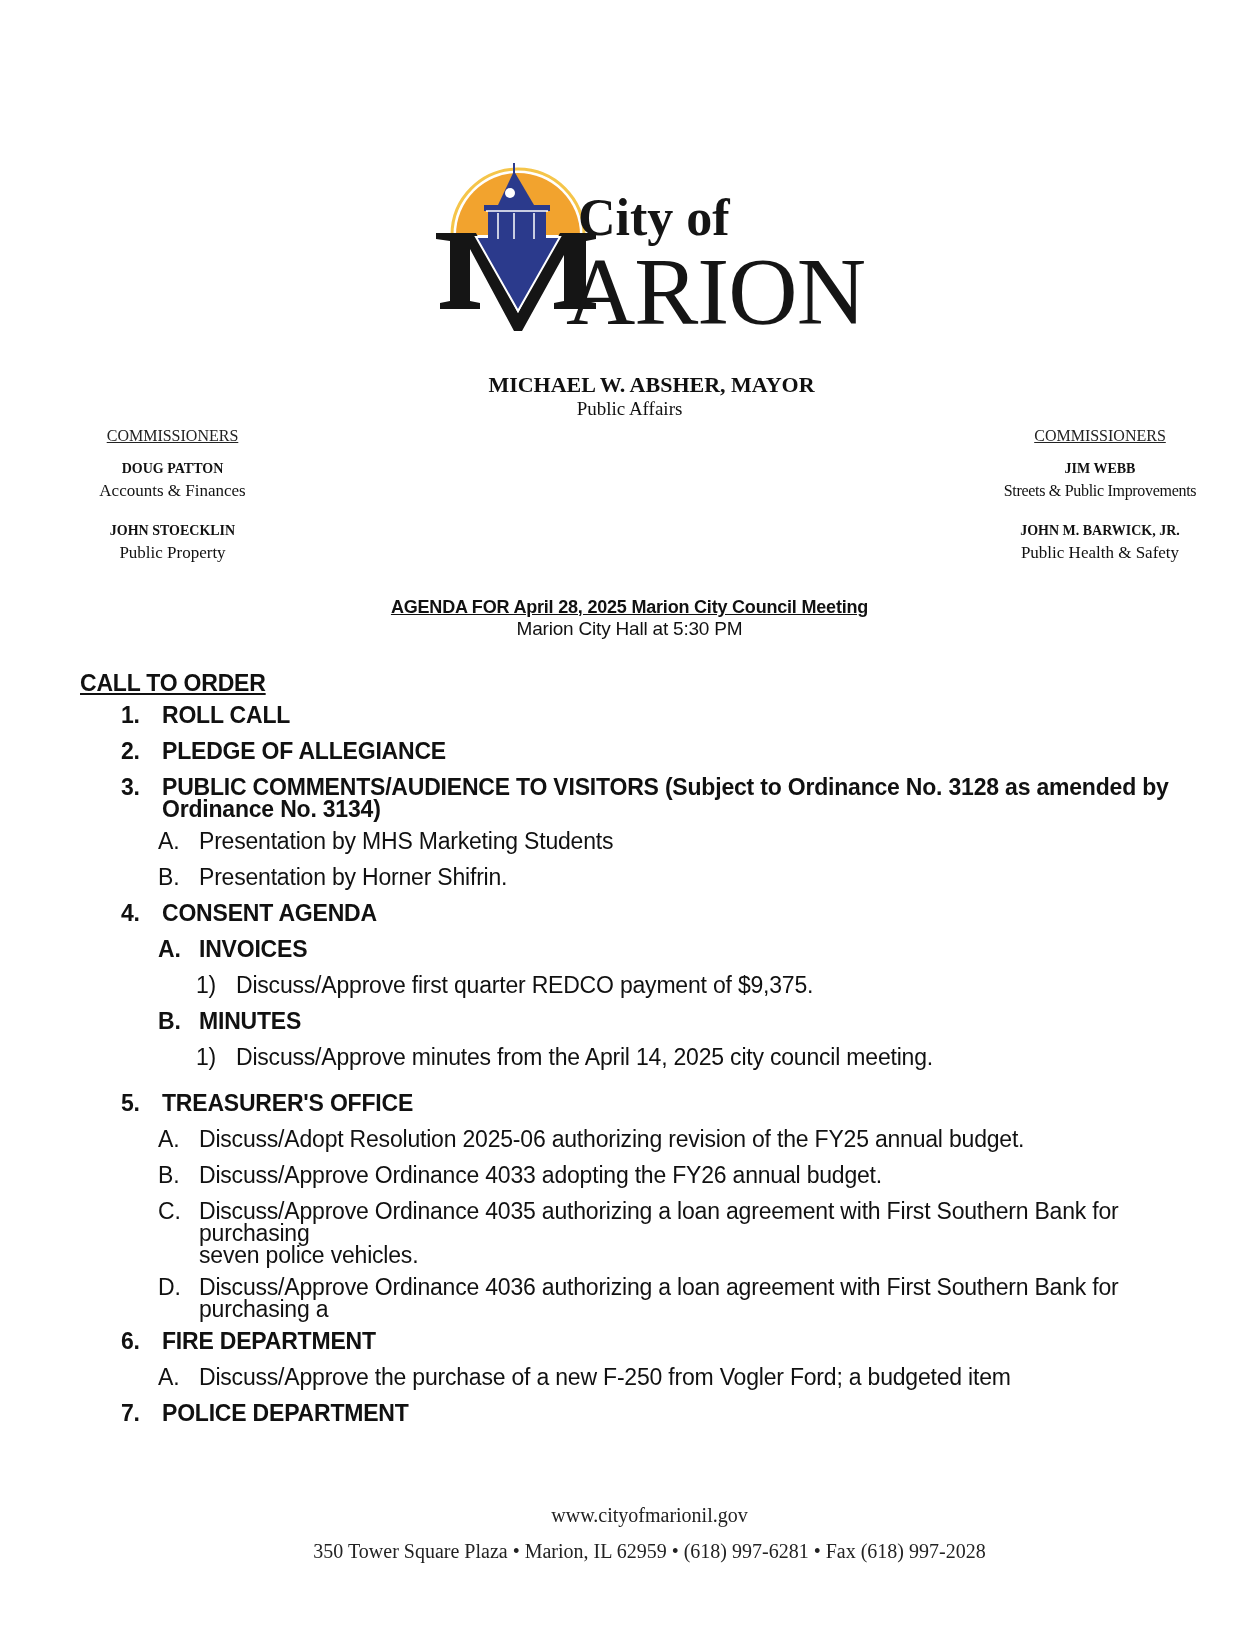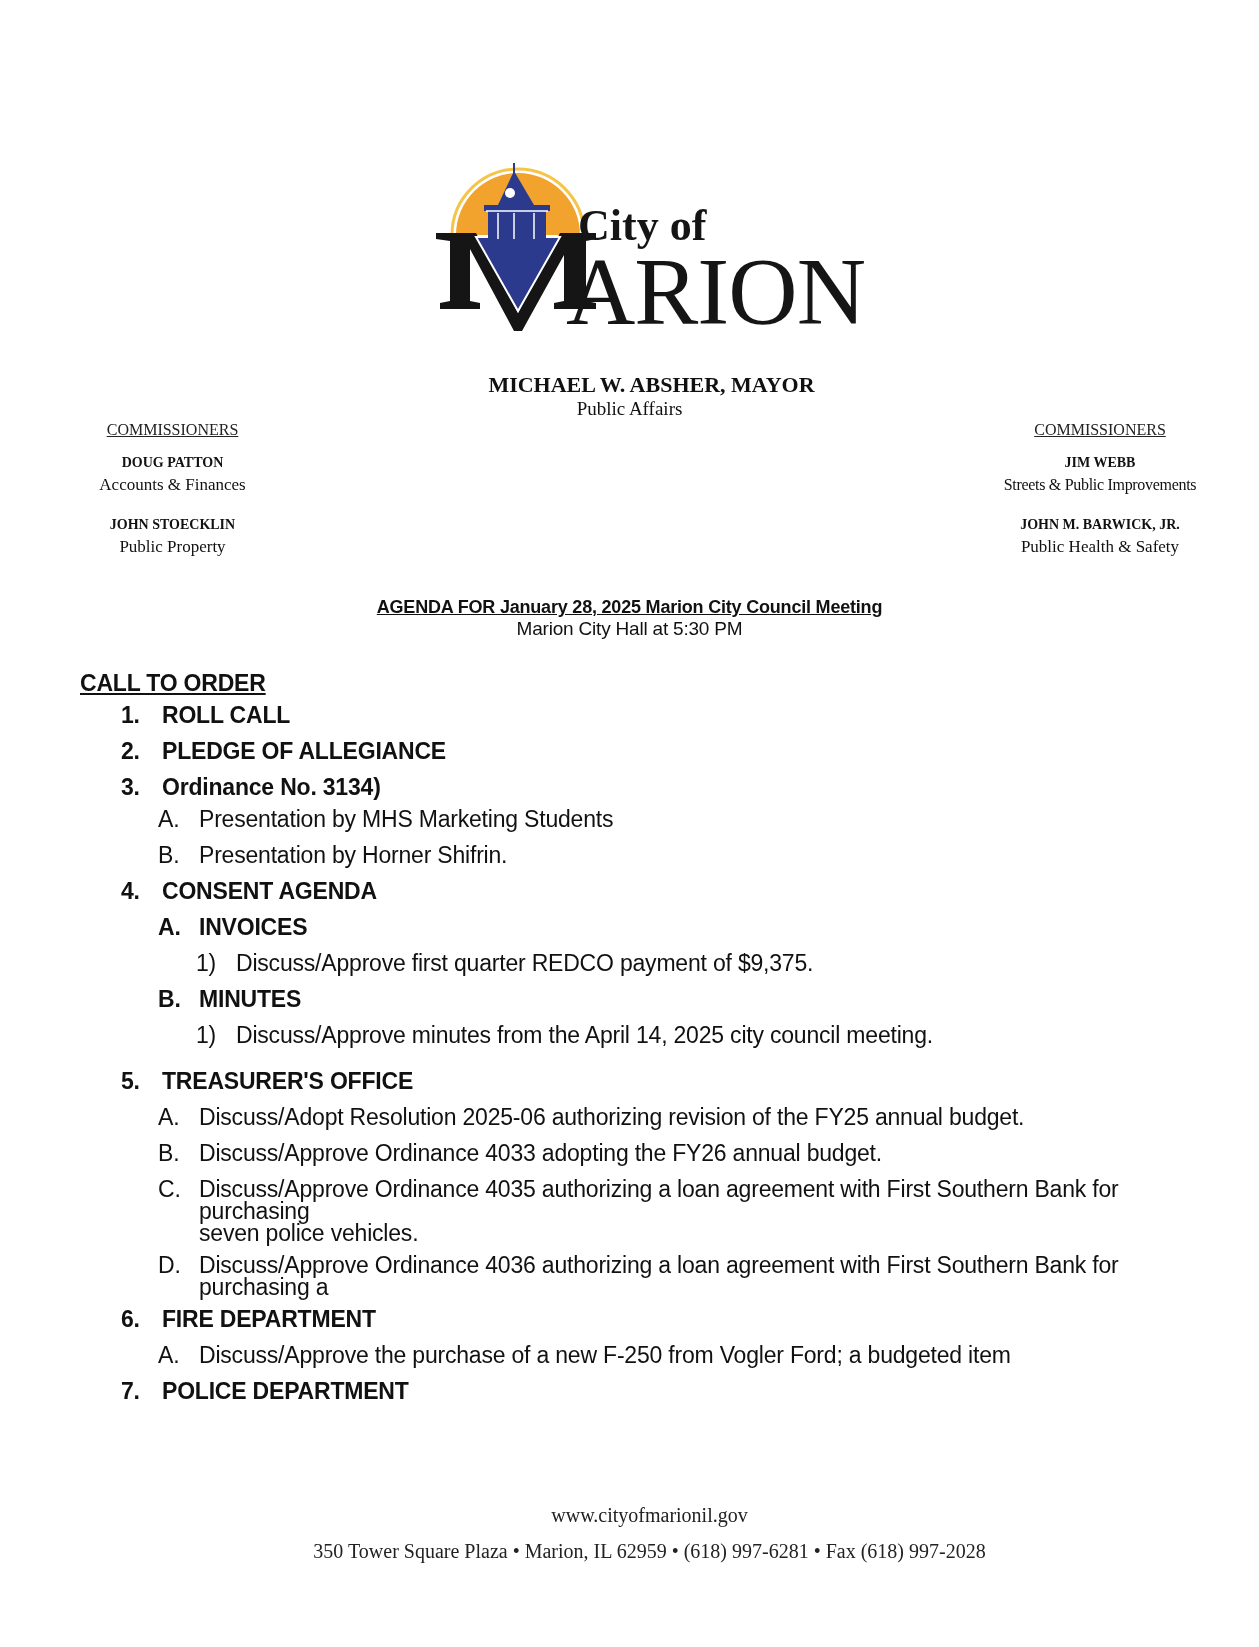--- a/index.html
+++ b/index.html
@@ -1,35 +1,35 @@
 <!DOCTYPE html>
 <html><head>
   <meta charset="utf-8">
   <style>
     html, body { margin: 0; padding: 0; background: #ffffff; }
     body { width: 1259px; height: 1647px; position: relative; overflow: hidden; color: #111111; }
 
     
     .logo { position: absolute; left: 436px; top: 163px; width: 400px; height: 168px; }
     .logo svg { position: absolute; left: 0; top: 0; }
-    .logo-cityof { position: absolute; left: 142px; top: 32px; font-family: "Liberation Serif", serif; font-weight: bold; font-size: 44px; line-height: 62px; color: #151515; letter-spacing: 0px; }
+    .logo-cityof { position: absolute; left: 142px; top: 24px; font-family: "Liberation Serif", serif; font-weight: bold; font-size: 52px; line-height: 62px; color: #151515; letter-spacing: 0px; }
     .logo-marion { position: absolute; left: 0; top: 68px; font-family: "Liberation Serif", serif; font-size: 100px; line-height: 100px; color: #151515; white-space: nowrap; }
     .logo-marion .big-m { font-size: 128px; display: inline-block; width: 130px; color: transparent; }
     .logo-marion .rest { font-size: 96px; letter-spacing: -1px; }
 
     
     .mayor { position: absolute; left: 0; width: 1259px; top: 372px; text-align: center; }
     .mayor-name { font-family: "Liberation Serif", serif; font-weight: bold; font-size: 22px; line-height: 26px; padding-left: 44px; }
     .mayor-role { font-family: "Liberation Serif", serif; font-size: 19px; line-height: 22px; }
 
     
     .comm-col { position: absolute; text-align: center; font-family: "Liberation Serif", serif; }
     .comm-col.left { left: 70px; width: 205px; top: 420px; }
     .comm-col.right { left: 975px; width: 250px; top: 420px; }
-    .comm-head { font-size: 16px; line-height: 20px; text-decoration: underline; color: #222; margin-bottom: 12px; }
+    .comm-head { font-size: 16px; line-height: 20px; text-decoration: underline; color: #222; margin-bottom: 12px; margin-top: 6px; }
     .comm-name { font-weight: bold; font-size: 14px; line-height: 22px; }
     .comm-dept { font-size: 17px; line-height: 22px; }
     .comm-dept.condensed { font-size: 16px; letter-spacing: -0.3px; }
     .comm-gap { height: 18px; }
 
     
     .agenda-title { position: absolute; left: 0; width: 1259px; top: 596px; text-align: center; font-family: "Liberation Sans", sans-serif; }
     .agenda-title .t1 { font-weight: bold; font-size: 18px; line-height: 22px; text-decoration: underline; letter-spacing: -0.2px; }
     .agenda-title .t2 { font-size: 19px; line-height: 22px; letter-spacing: -0.2px; }
 
@@ -97,21 +97,21 @@
 <div class="comm-col right">
   <div class="comm-head">COMMISSIONERS</div>
   <div class="comm-name">JIM WEBB</div>
   <div class="comm-dept condensed">Streets &amp; Public Improvements</div>
   <div class="comm-gap"></div>
   <div class="comm-name">JOHN M. BARWICK, JR.</div>
   <div class="comm-dept">Public Health &amp; Safety</div>
 </div>
 
 <div class="agenda-title">
-  <div class="t1">AGENDA FOR January 28, 2025 Marion City Council Meeting</div>
+  <div class="t1">AGENDA FOR April 28, 2025 Marion City Council Meeting</div>
   <div class="t2">Marion City Hall at 5:30 PM</div>
 </div>
 
 <div class="agenda">
 
   <div class="section-head">CALL TO ORDER</div>
   <div style="height:10px"></div>
 
   <div class="row lvl1">
     <span class="num">1.</span>
@@ -120,20 +120,21 @@
   <div style="height:14px"></div>
 
   <div class="row lvl1">
     <span class="num">2.</span>
     <span class="txt">PLEDGE OF ALLEGIANCE</span>
   </div>
   <div style="height:14px"></div>
 
   <div class="row lvl1">
     <span class="num">3.</span>
+    <span class="txt">PUBLIC COMMENTS/AUDIENCE TO VISITORS (Subject to Ordinance No. 3128 as amended by</span>
     <span class="txt">Ordinance No. 3134)</span>
   </div>
   <div style="height:10px"></div>
 
   <div class="row lvl2">
     <span class="num">A.</span>
     <span class="txt">Presentation by MHS Marketing Students</span>
   </div>
   <div style="height:14px"></div>
 

